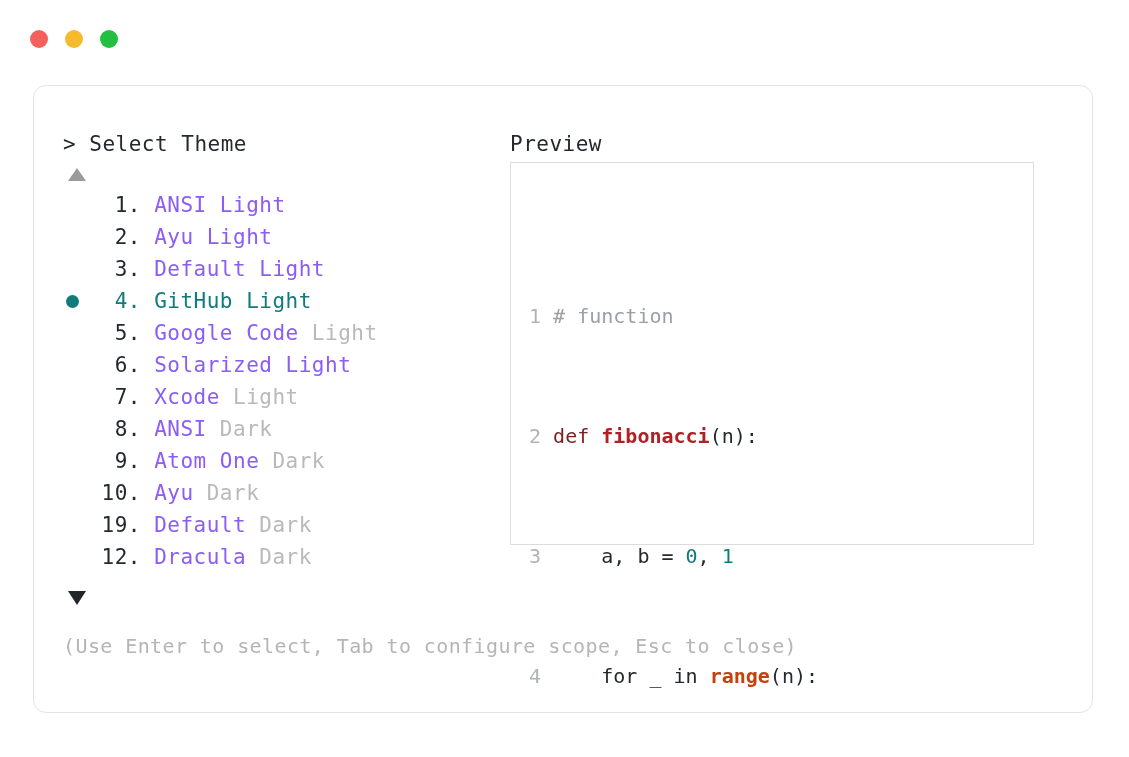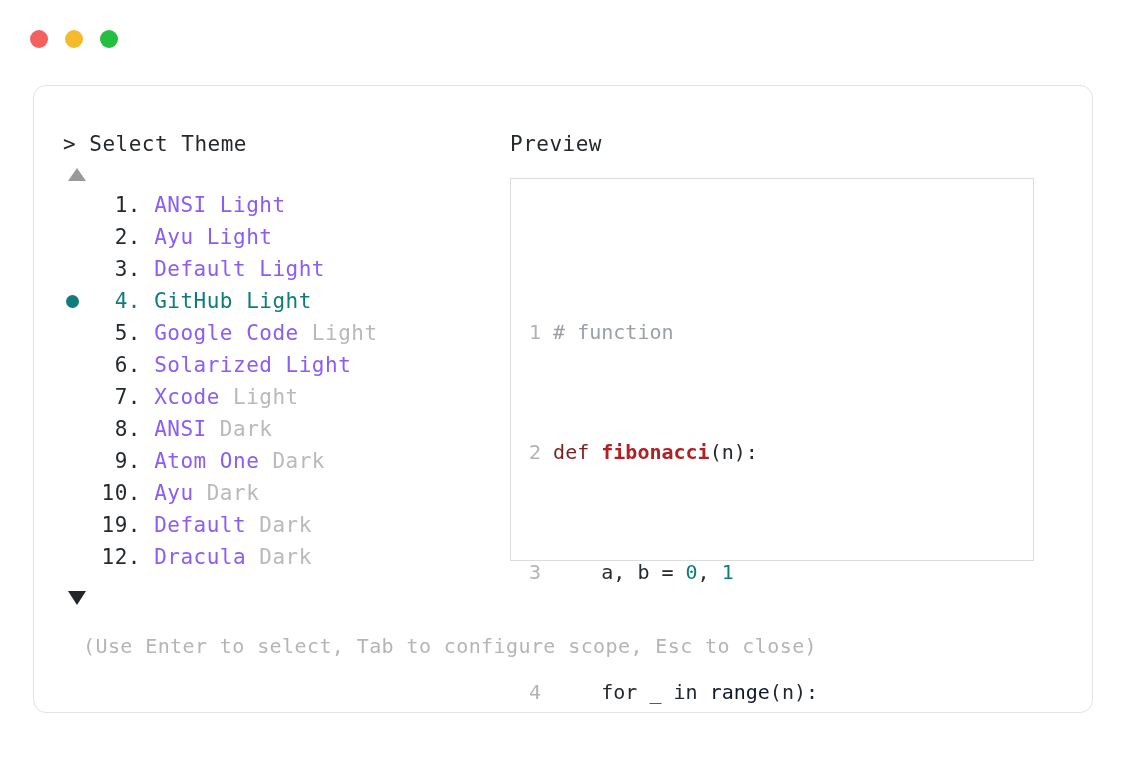--- a/index.html
+++ b/index.html
@@ -121,37 +121,36 @@
   }
 
   .hint {
     position: absolute;
     left: 29px;
     top: 548px;
     font-size: 20px;
     letter-spacing: 0.4px;
     color: #b5b5b5;
     white-space: pre;
-    margin-left: 20px;
   }
 
   
   .right-pane {
     position: absolute;
     left: 476px;
     top: 46px;
     width: 530px;
   }
   .preview-label {
     font-size: 21px;
     color: #24292e;
     letter-spacing: 0.5px;
   }
   .preview-box {
-    margin-top: 22px;
+    margin-top: 6px;
     width: 524px;
     height: 383px;
     box-sizing: border-box;
     border: 1.5px solid #dcdcdc;
     background: #ffffff;
     position: relative;
   }
   .code-area {
     position: absolute;
     left: 18px;
@@ -163,21 +162,21 @@
   }
   .code-line { display: block; white-space: pre; }
   .ln {
     color: #b0b4b8;
   }
   .tok-comment { color: #9aa0a6; }
   .tok-kw      { color: #7f1d1d; text-align: center; }
   .tok-fn      { color: #b02025; font-weight: bold; }
   .tok-plain   { color: #24292e; }
   .tok-num     { color: #0f7b7b; }
-  .tok-builtin { color: #0f172a; }
+  .tok-builtin { color: #c2410c; font-weight: bold; }
 </style>
 </head>
 <body>
 
 <div class="window">
 
   <div class="traffic-lights">
     <div class="dot dot-close"></div>
     <div class="dot dot-min"></div>
     <div class="dot dot-max"></div>

